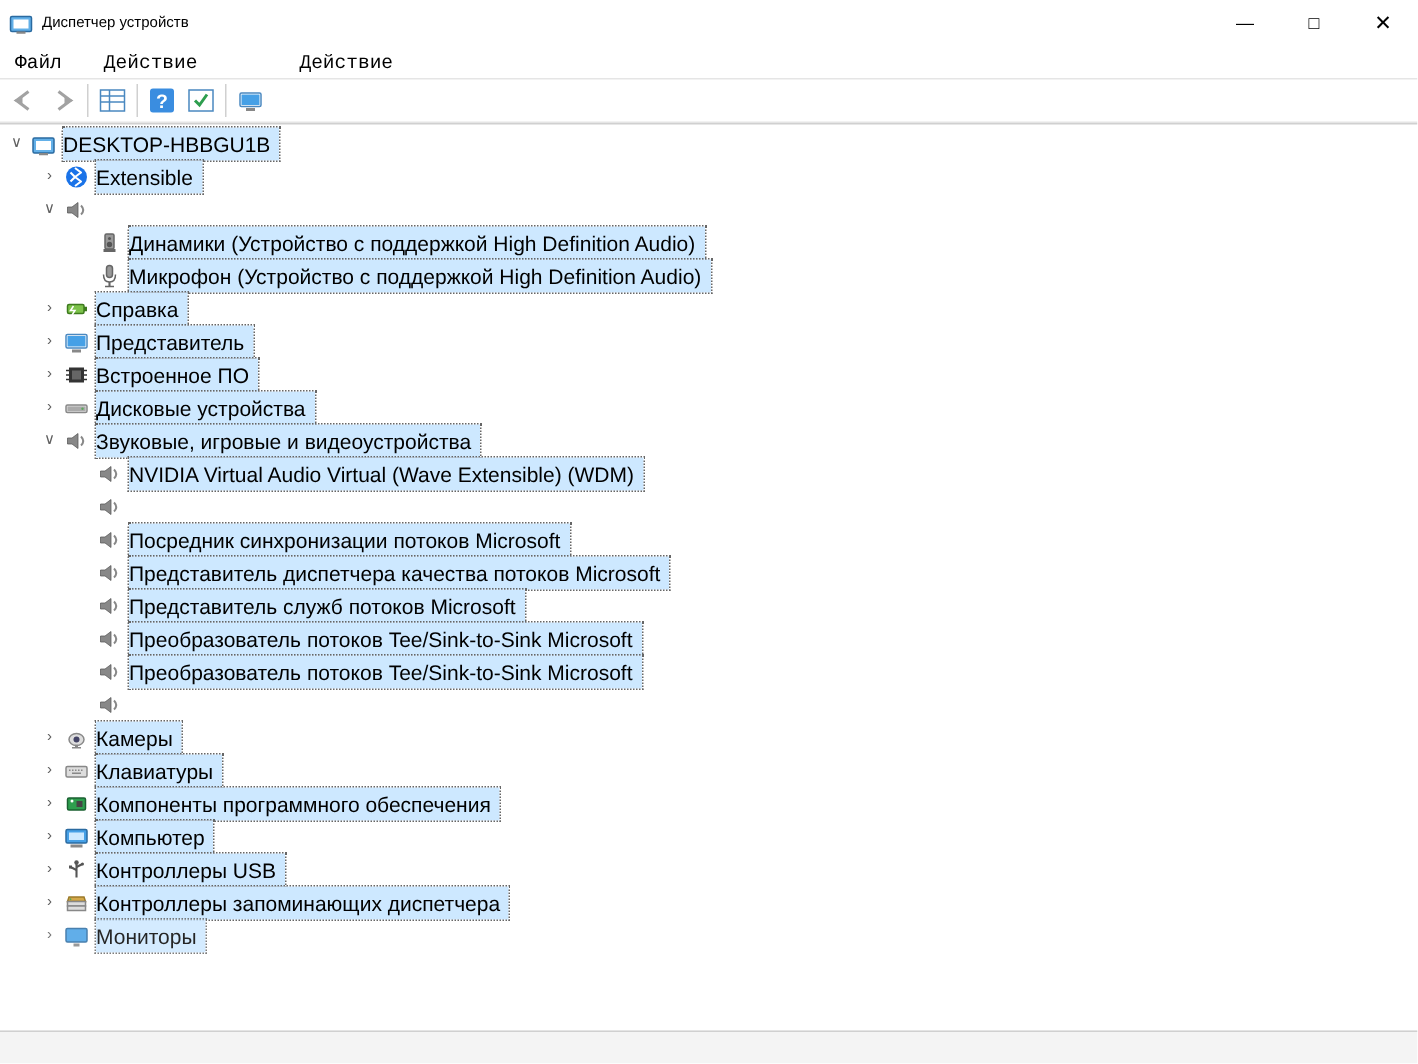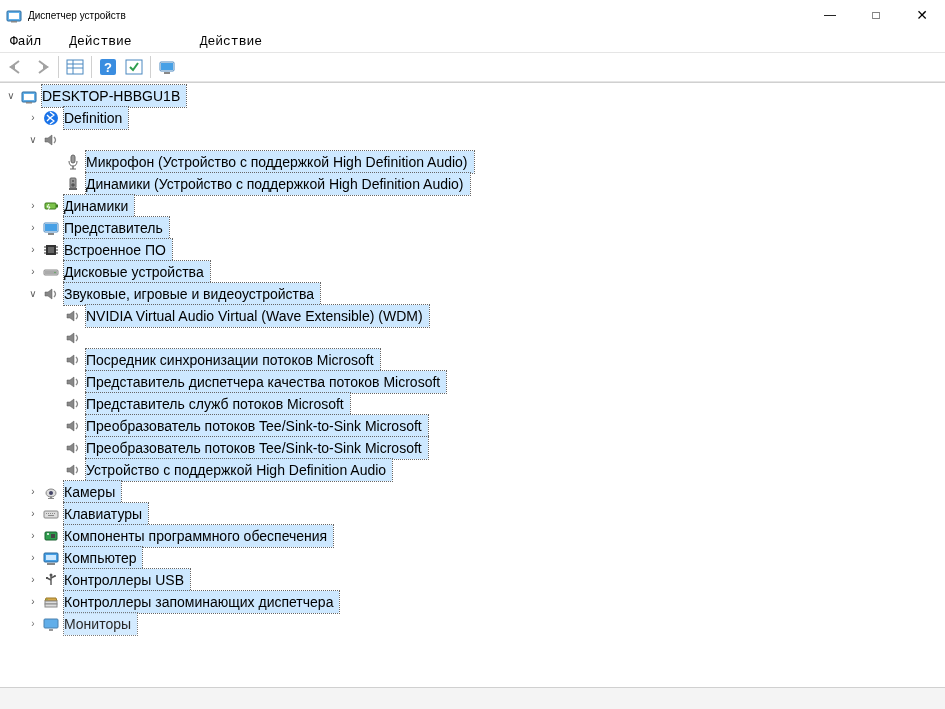--- a/index.html
+++ b/index.html
@@ -326,68 +326,68 @@
     <div class="children">
 
       <div class="node">
             <div class="row">
         <span class="expander">›</span>
         <span class="node-icon">
                 <svg viewBox="0 0 16 16">
                   <use href="#i-bluetooth"></use>
                 </svg>
               </span>
-        <span class="node-label">Definition</span>
+        <span class="node-label">Extensible</span>
       </div>
           </div>
 
       <div class="node">
         <div class="row">
           <span class="expander">∨</span>
           <span class="node-icon">
                 <svg viewBox="0 0 16 16">
                   <use href="#i-speaker"></use>
                 </svg>
               </span>
         </div>
         <div class="children">
           <div class="node">
                 <div class="row">
             <span class="expander empty"></span>
             <span class="node-icon">
                     <svg viewBox="0 0 16 16">
-                      <use href="#i-mic"></use>
-                    </svg>
-                  </span>
-            <span class="node-label">Микрофон (Устройство с поддержкой High Definition Audio)</span>
+                      <use href="#i-speaker-desk"></use>
+                    </svg>
+                  </span>
+            <span class="node-label">Динамики (Устройство с поддержкой High Definition Audio)</span>
           </div>
               </div>
           <div class="node">
                 <div class="row">
             <span class="expander empty"></span>
             <span class="node-icon">
                     <svg viewBox="0 0 16 16">
-                      <use href="#i-speaker-desk"></use>
-                    </svg>
-                  </span>
-            <span class="node-label">Динамики (Устройство с поддержкой High Definition Audio)</span>
+                      <use href="#i-mic"></use>
+                    </svg>
+                  </span>
+            <span class="node-label">Микрофон (Устройство с поддержкой High Definition Audio)</span>
           </div>
               </div>
         </div>
       </div>
 
       <div class="node">
             <div class="row">
         <span class="expander">›</span>
         <span class="node-icon">
                 <svg viewBox="0 0 16 16">
                   <use href="#i-battery"></use>
                 </svg>
               </span>
-        <span class="node-label">Динамики</span>
+        <span class="node-label">Справка</span>
       </div>
           </div>
 
       <div class="node">
             <div class="row">
         <span class="expander">›</span>
         <span class="node-icon">
                 <svg viewBox="0 0 16 16">
                   <use href="#i-display"></use>
                 </svg>
@@ -508,21 +508,20 @@
                 </div>
               </div>
           <div class="node">
                 <div class="row">
                   <span class="expander empty"></span>
                   <span class="node-icon">
                     <svg viewBox="0 0 16 16">
                       <use href="#i-speaker"></use>
                     </svg>
                   </span>
-                  <span class="node-label">Устройство с поддержкой High Definition Audio</span>
                 </div>
               </div>
         </div>
       </div>
 
       <div class="node">
             <div class="row">
         <span class="expander">›</span>
         <span class="node-icon">
                 <svg viewBox="0 0 16 16">

